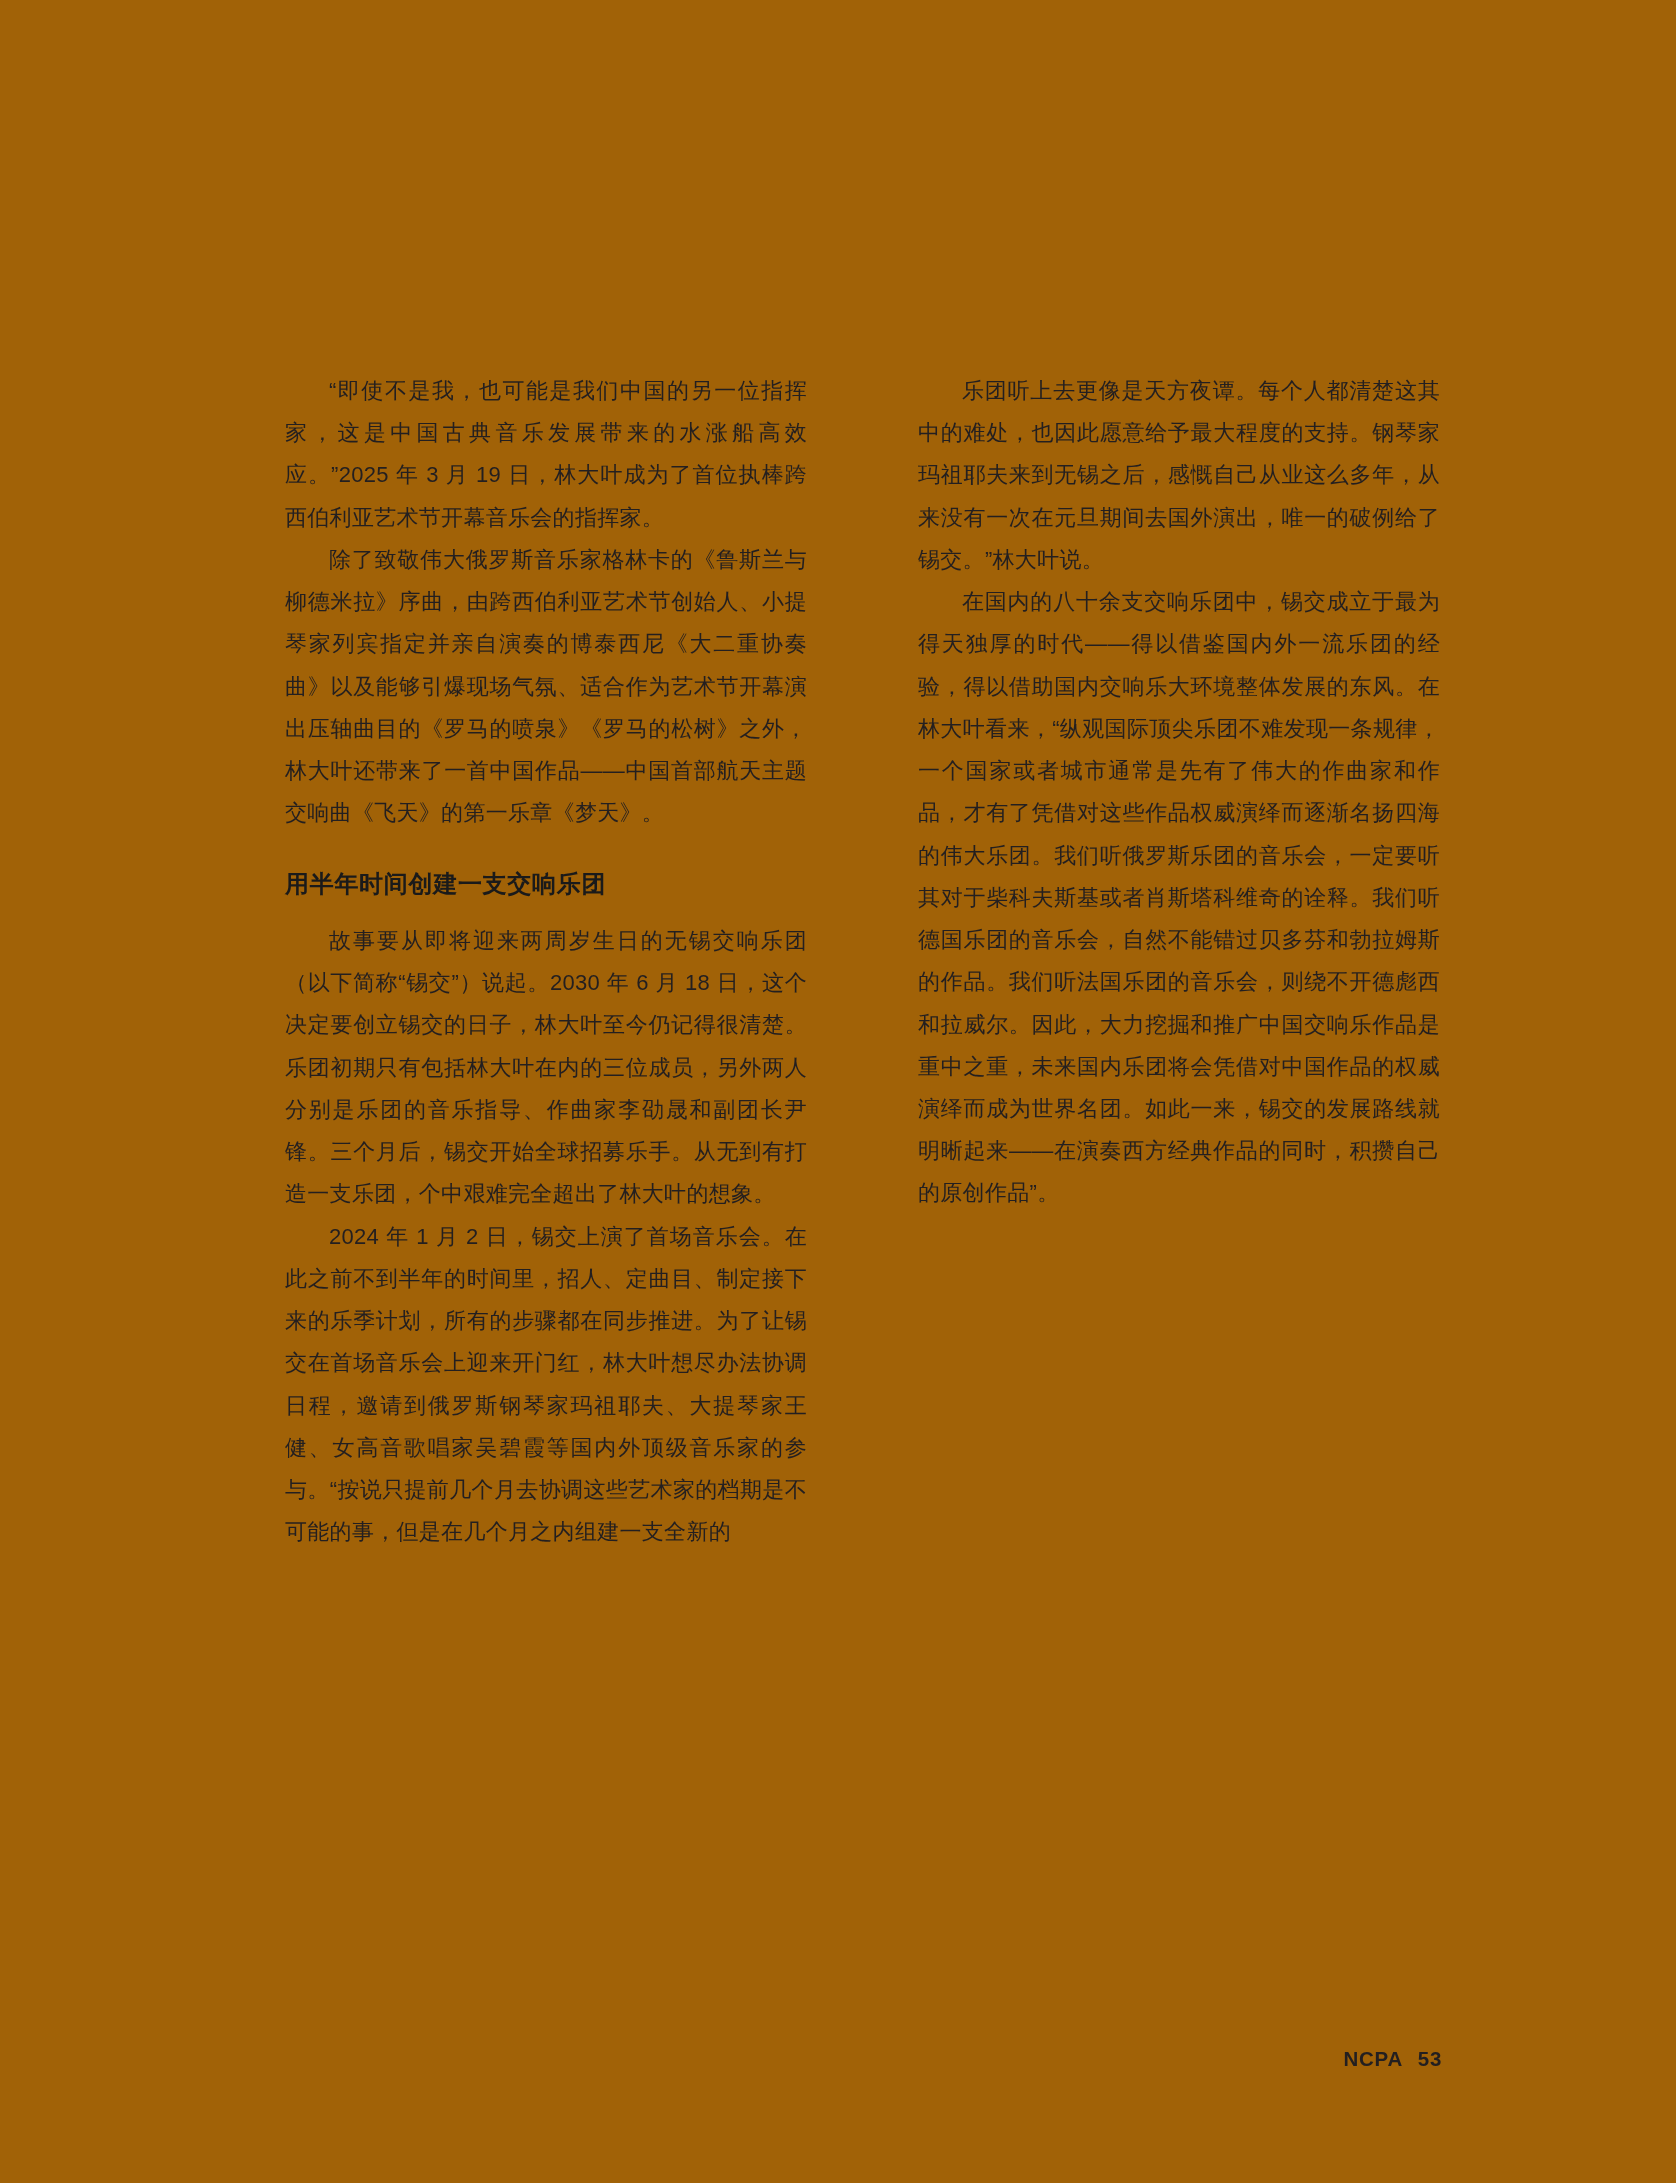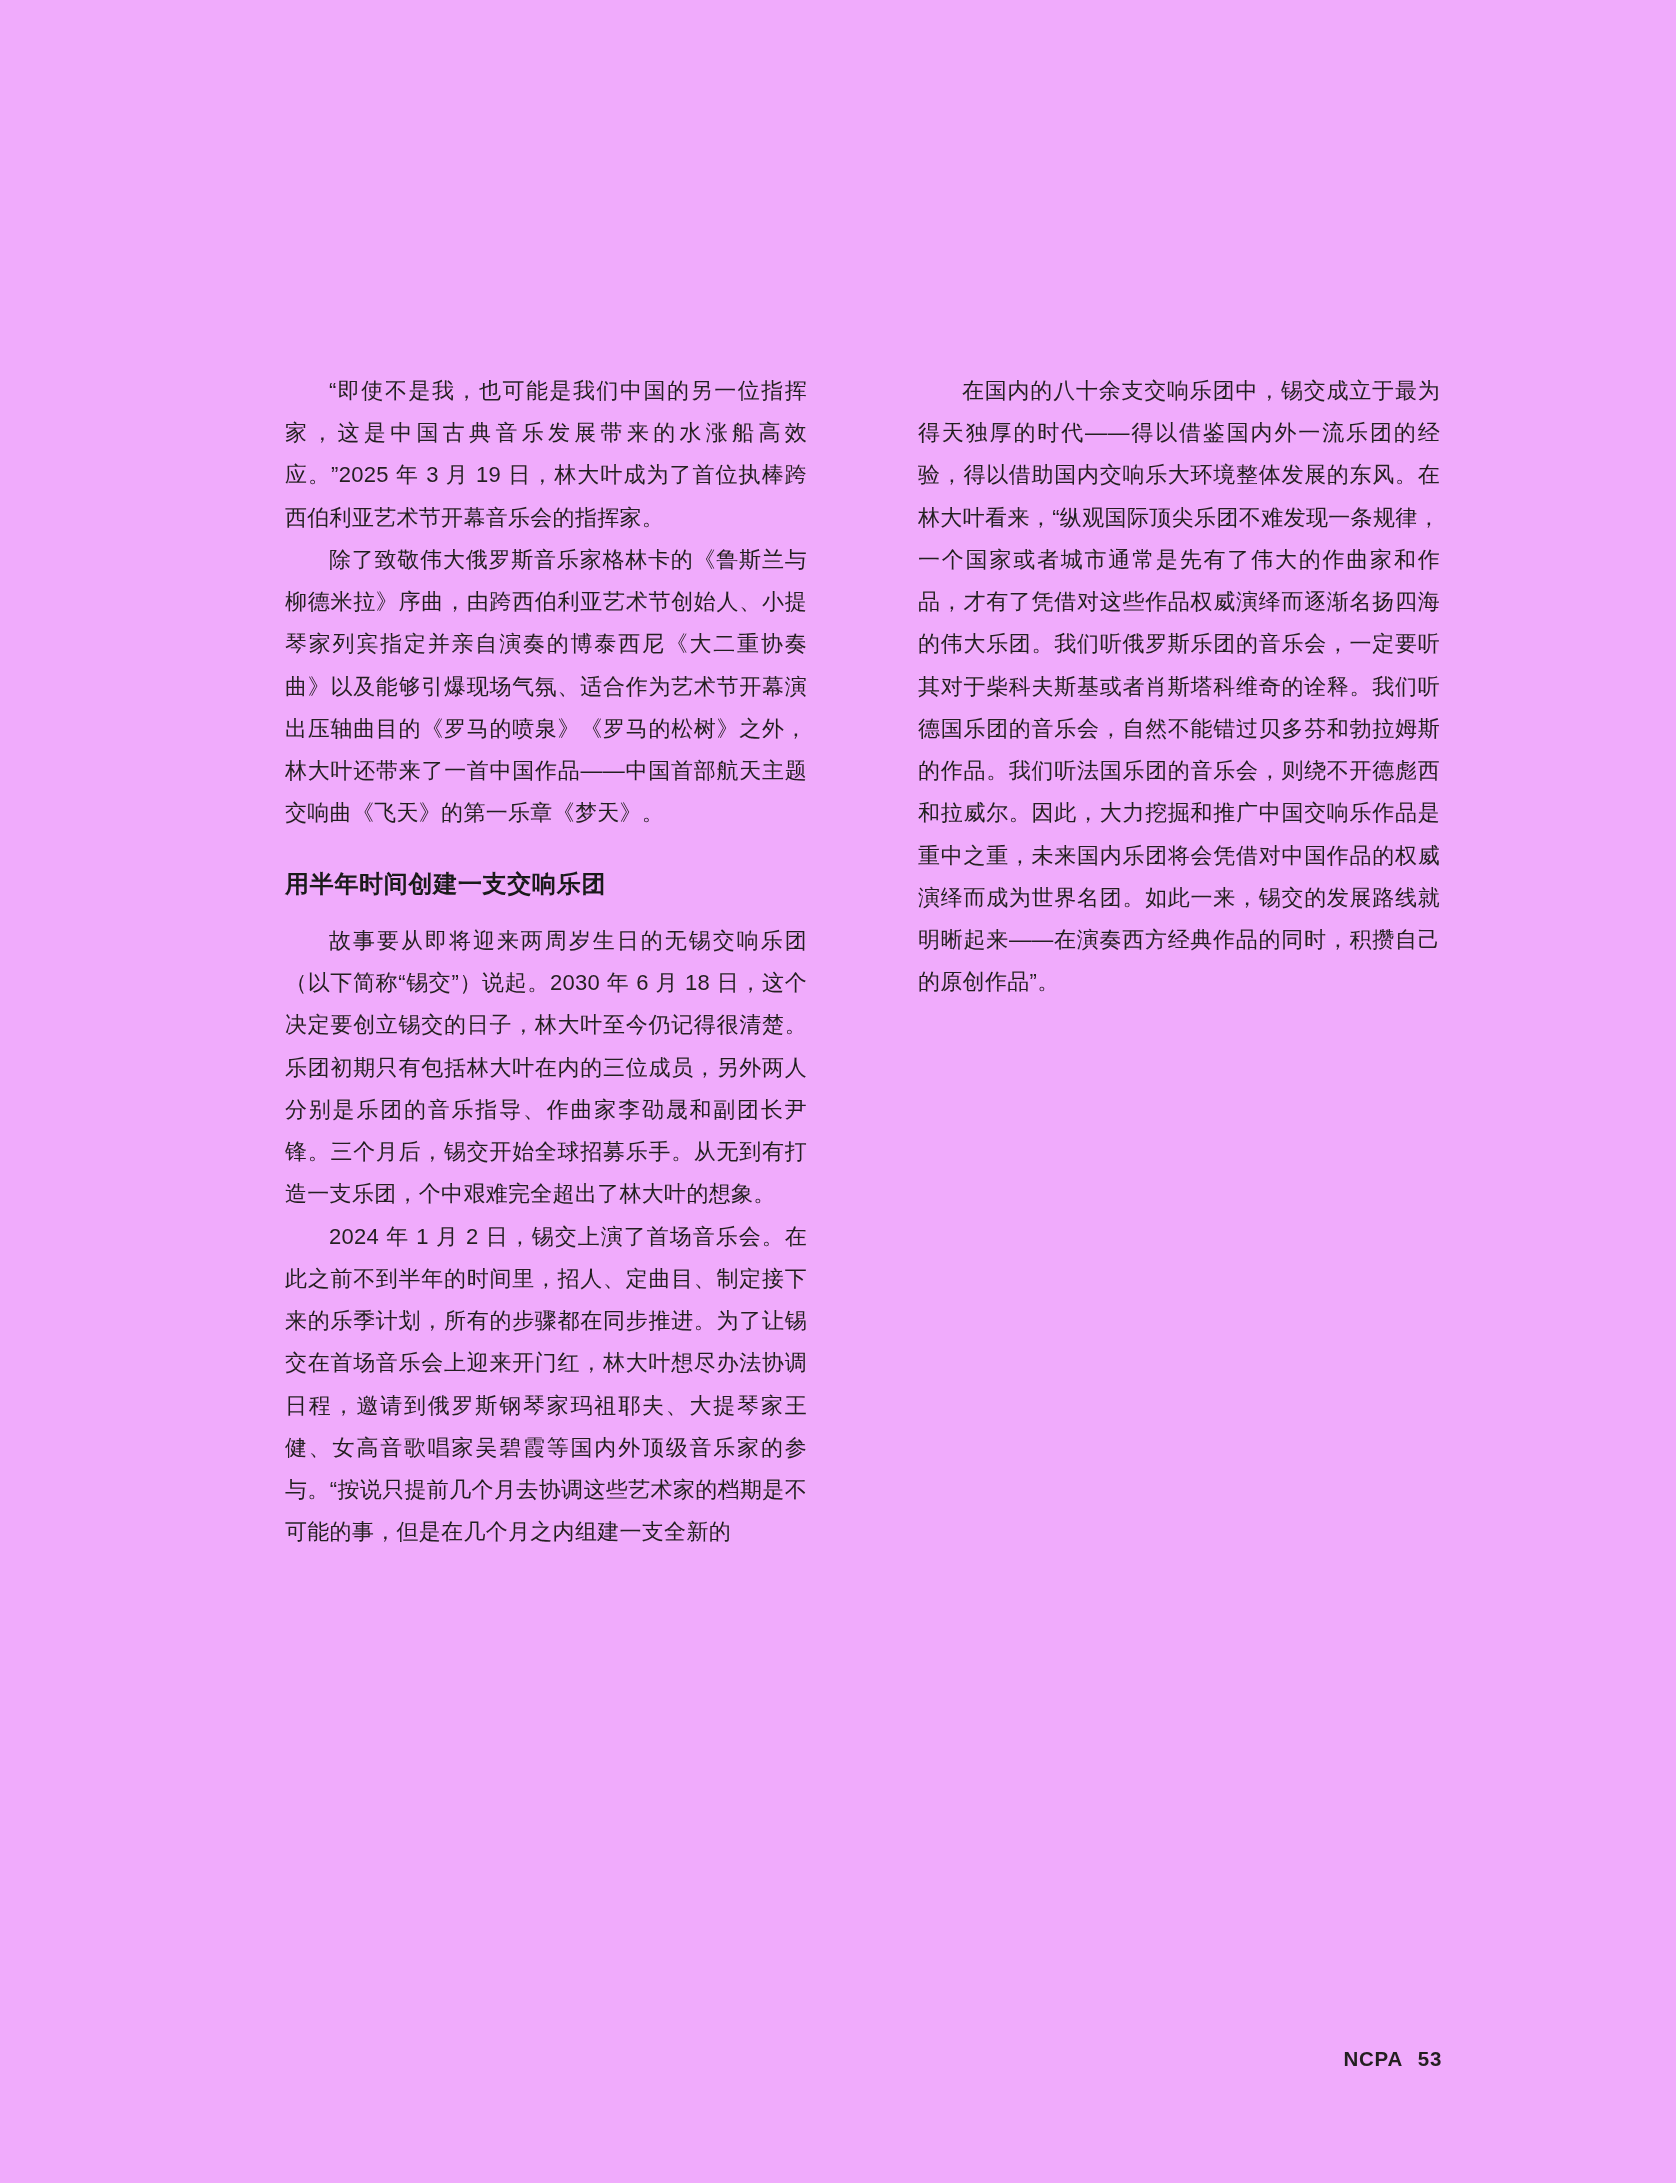--- a/index.html
+++ b/index.html
@@ -7,21 +7,21 @@
     padding: 0;
     background: #ffffff;
   }
   body {
     font-family: "Liberation Sans", sans-serif;
   }
   .page {
     position: relative;
     width: 1676px;
     height: 2183px;
-    background: #f0abfc;
+    background: #a16207;
     box-sizing: border-box;
     overflow: hidden;
   }
   .columns {
     position: absolute;
     left: 285px;
     top: 370px;
     width: 1155px;
     display: flex;
     flex-direction: row;
@@ -74,20 +74,21 @@
 
     <div class="col">
       <p class="indent">“即使不是我，也可能是我们中国的另一位指挥家，这是中国古典音乐发展带来的水涨船高效应。”2025 年 3 月 19 日，林大叶成为了首位执棒跨西伯利亚艺术节开幕音乐会的指挥家。</p>
       <p class="indent">除了致敬伟大俄罗斯音乐家格林卡的《鲁斯兰与柳德米拉》序曲，由跨西伯利亚艺术节创始人、小提琴家列宾指定并亲自演奏的博泰西尼《大二重协奏曲》以及能够引爆现场气氛、适合作为艺术节开幕演出压轴曲目的《罗马的喷泉》《罗马的松树》之外，林大叶还带来了一首中国作品——中国首部航天主题交响曲《飞天》的第一乐章《梦天》。</p>
       <div class="section-heading">用半年时间创建一支交响乐团</div>
       <p class="indent">故事要从即将迎来两周岁生日的无锡交响乐团（以下简称“锡交”）说起。2030 年 6 月 18 日，这个决定要创立锡交的日子，林大叶至今仍记得很清楚。乐团初期只有包括林大叶在内的三位成员，另外两人分别是乐团的音乐指导、作曲家李劭晟和副团长尹锋。三个月后，锡交开始全球招募乐手。从无到有打造一支乐团，个中艰难完全超出了林大叶的想象。</p>
       <p class="indent">2024 年 1 月 2 日，锡交上演了首场音乐会。在此之前不到半年的时间里，招人、定曲目、制定接下来的乐季计划，所有的步骤都在同步推进。为了让锡交在首场音乐会上迎来开门红，林大叶想尽办法协调日程，邀请到俄罗斯钢琴家玛祖耶夫、大提琴家王健、女高音歌唱家吴碧霞等国内外顶级音乐家的参与。“按说只提前几个月去协调这些艺术家的档期是不可能的事，但是在几个月之内组建一支全新的</p>
     </div>
 
     <div class="col">
+      <p class="indent">乐团听上去更像是天方夜谭。每个人都清楚这其中的难处，也因此愿意给予最大程度的支持。钢琴家玛祖耶夫来到无锡之后，感慨自己从业这么多年，从来没有一次在元旦期间去国外演出，唯一的破例给了锡交。”林大叶说。</p>
       <p class="indent">在国内的八十余支交响乐团中，锡交成立于最为得天独厚的时代——得以借鉴国内外一流乐团的经验，得以借助国内交响乐大环境整体发展的东风。在林大叶看来，“纵观国际顶尖乐团不难发现一条规律，一个国家或者城市通常是先有了伟大的作曲家和作品，才有了凭借对这些作品权威演绎而逐渐名扬四海的伟大乐团。我们听俄罗斯乐团的音乐会，一定要听其对于柴科夫斯基或者肖斯塔科维奇的诠释。我们听德国乐团的音乐会，自然不能错过贝多芬和勃拉姆斯的作品。我们听法国乐团的音乐会，则绕不开德彪西和拉威尔。因此，大力挖掘和推广中国交响乐作品是重中之重，未来国内乐团将会凭借对中国作品的权威演绎而成为世界名团。如此一来，锡交的发展路线就明晰起来——在演奏西方经典作品的同时，积攒自己的原创作品”。</p>
     </div>
 
   </div>
 
   <div class="footer">
     <span>NCPA</span>
     <span class="pg">53</span>
   </div>
 

